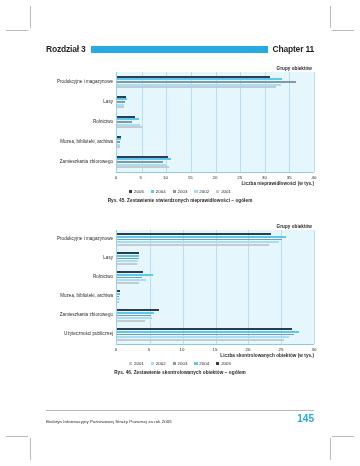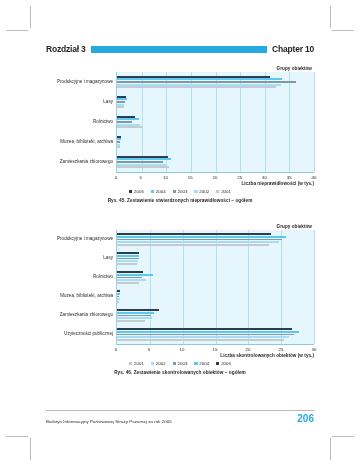--- a/index.html
+++ b/index.html
@@ -223,21 +223,21 @@
   <div class="trim h" style="left:6px; top:30px;"></div>
   <div class="trim h" style="left:332px; top:30px;"></div>
   <div class="trim v" style="left:30px; top:438px;"></div>
   <div class="trim v" style="left:330px; top:438px;"></div>
   <div class="trim h" style="left:6px; top:436px;"></div>
   <div class="trim h" style="left:332px; top:436px;"></div>
 
   <div class="runhead">
     <span class="chap-pl">Rozdział 3</span>
     <span class="rule"></span>
-    <span class="chap-en">Chapter 10</span>
+    <span class="chap-en">Chapter 11</span>
   </div>
 
   <div class="figure" id="figure-1">
     <div class="axis-title-y">Grupy obiektów</div>
     <div class="chart" style="height:100px;">
       <div class="cat-axis" id="f1-cats">
           <div class="cat-label">Produkcyjne i magazynowe</div>
           <div class="cat-label">Lasy</div>
           <div class="cat-label">Rolnictwo</div>
           <div class="cat-label">Muzea, biblioteki, archiwa</div>
@@ -426,16 +426,16 @@
         <span class="legend-item">
           <span class="swatch" style="background: rgb(43, 61, 79);"></span>
           <span>2005</span>
         </span>
       </div>
     <div class="fig-caption">Rys. 46. Zestawienie skontrolowanych obiektów – ogółem</div>
   </div>
 
   <div class="footer">
     <span class="footer-text">Biuletyn Informacyjny Państwowej Straży Pożarnej za rok 2005</span>
-    <span class="folio">206</span>
+    <span class="folio">145</span>
   </div>
 
 </div>
 
 </body></html>

